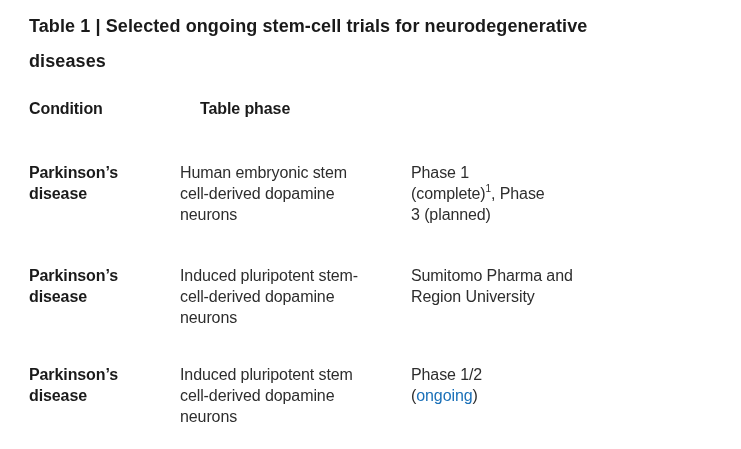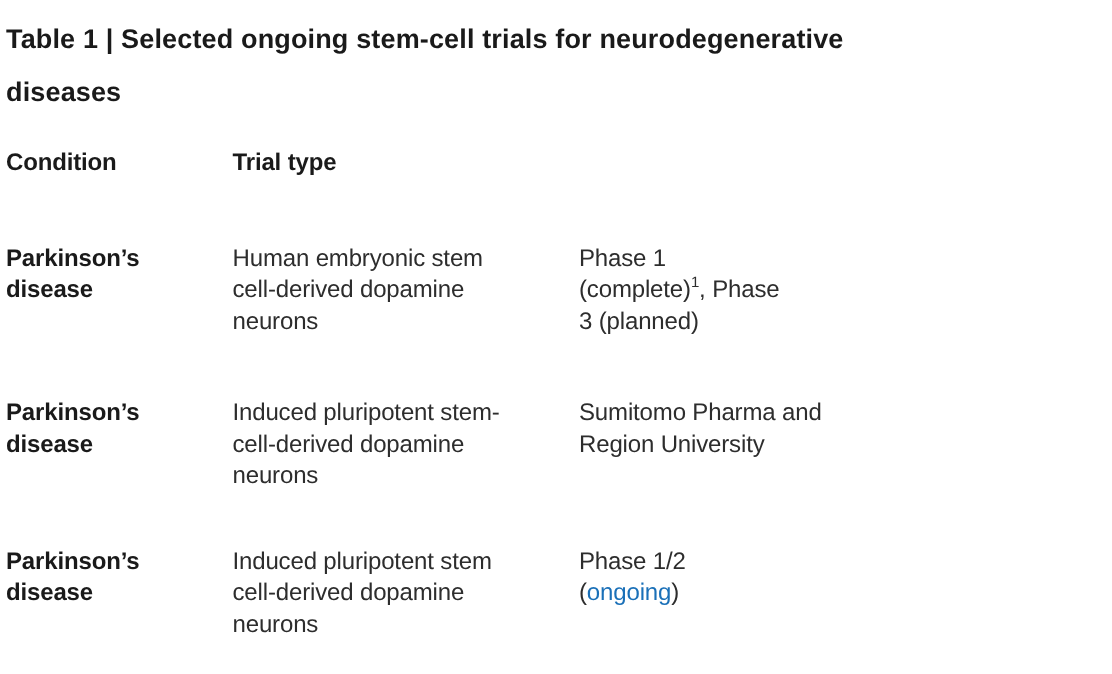--- a/index.html
+++ b/index.html
@@ -11,36 +11,36 @@
     width: 741px;
     height: 449px;
     overflow: hidden;
     font-family: "Liberation Sans", sans-serif;
     color: #2d2d2d;
   }
   .page {
     box-sizing: border-box;
     width: 741px;
     height: 449px;
-    padding: 9px 10px 0 4px;
+    padding: 9px 10px 0 29px;
   }
   .title {
     margin: 0 0 19px 0;
     font-size: 18px;
     font-weight: 700;
     line-height: 35px;
     color: #1a1a1a;
     white-space: pre-line;
     letter-spacing: 0.1px;
   }
   .table-grid .row {
     display: grid;
     grid-template-columns: 151px 231px 190px 153px;
   }
-  .row.header-row { margin-bottom: 43px; }
+  .row.header-row { margin-bottom: 43px; gap: 20px; }
   .row.data-row-1 { margin-bottom: 40px; }
   .row.data-row-2 { margin-bottom: 36px; }
   .cell {
     font-size: 16px;
     line-height: 21px;
     white-space: pre-line;
     letter-spacing: -0.1px;
   }
   .cell.hdr,
   .cell.cond {
@@ -64,21 +64,21 @@
 
 <div class="page">
 
   <h2 class="title">Table 1 | Selected ongoing stem-cell trials for neurodegenerative
 diseases</h2>
 
   <div class="table-grid">
 
     <div class="row header-row">
       <div class="cell hdr">Condition</div>
-      <div class="cell hdr">Trial type</div>
+      <div class="cell hdr">Table phase</div>
     </div>
 
     <div class="row data-row-1">
       <div class="cell cond">Parkinson’s
 disease</div>
       <div class="cell">Human embryonic stem
 cell-derived dopamine
 neurons</div>
       <div class="cell phase"><span>Phase 1
 (complete)</span><sup class="ref">1</sup><span>, Phase

